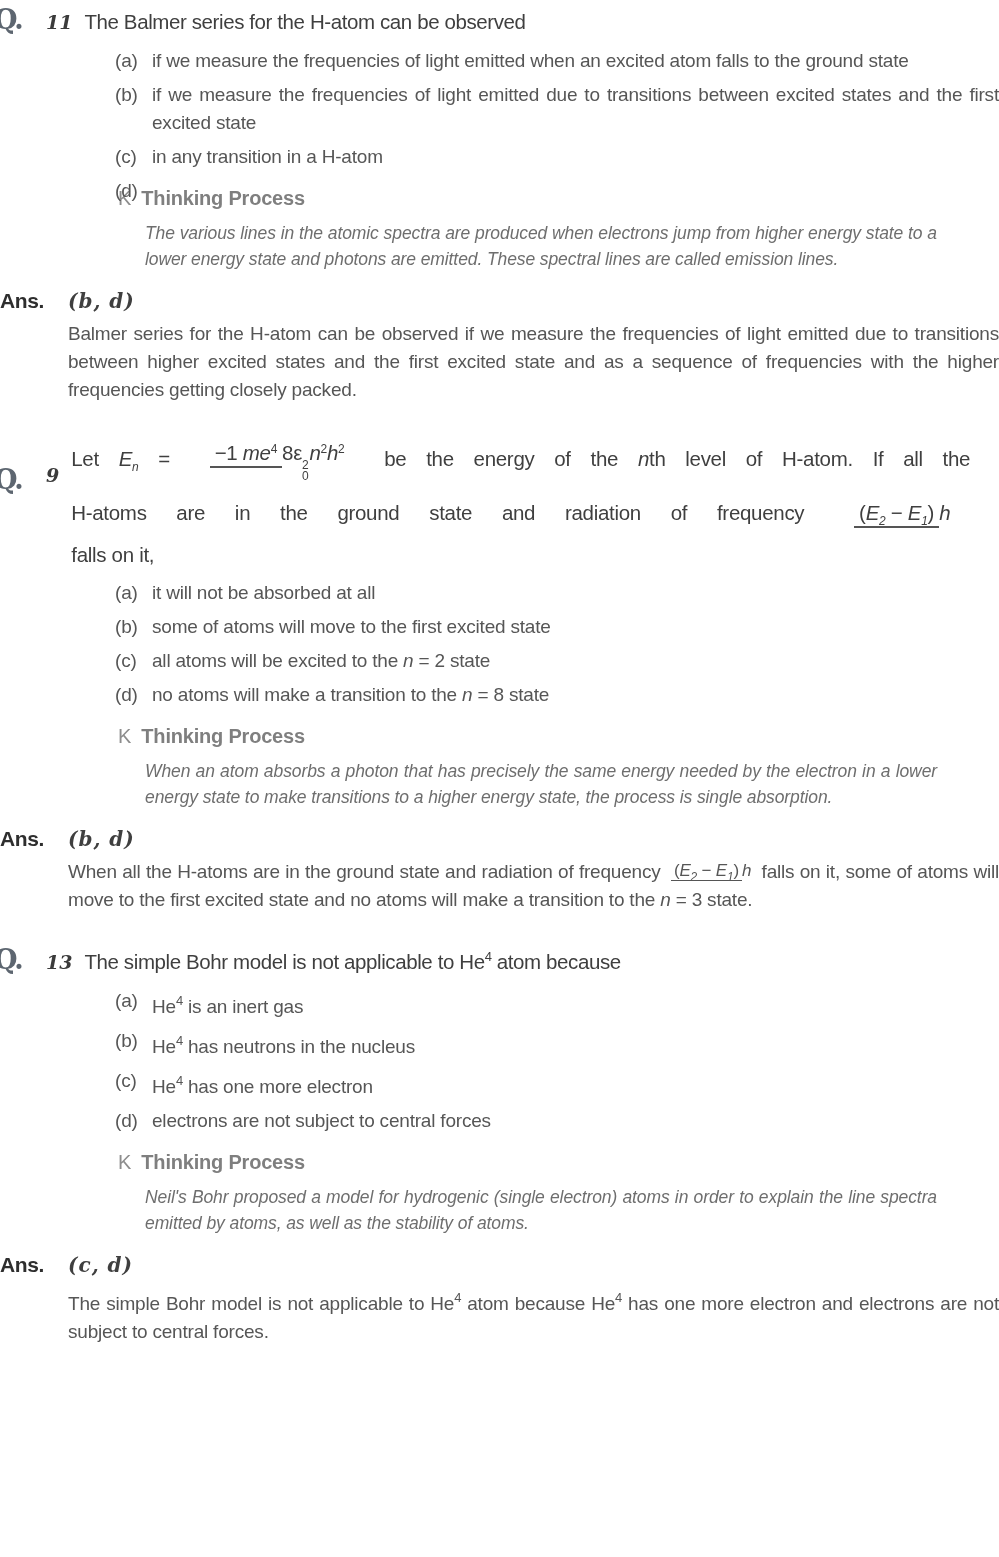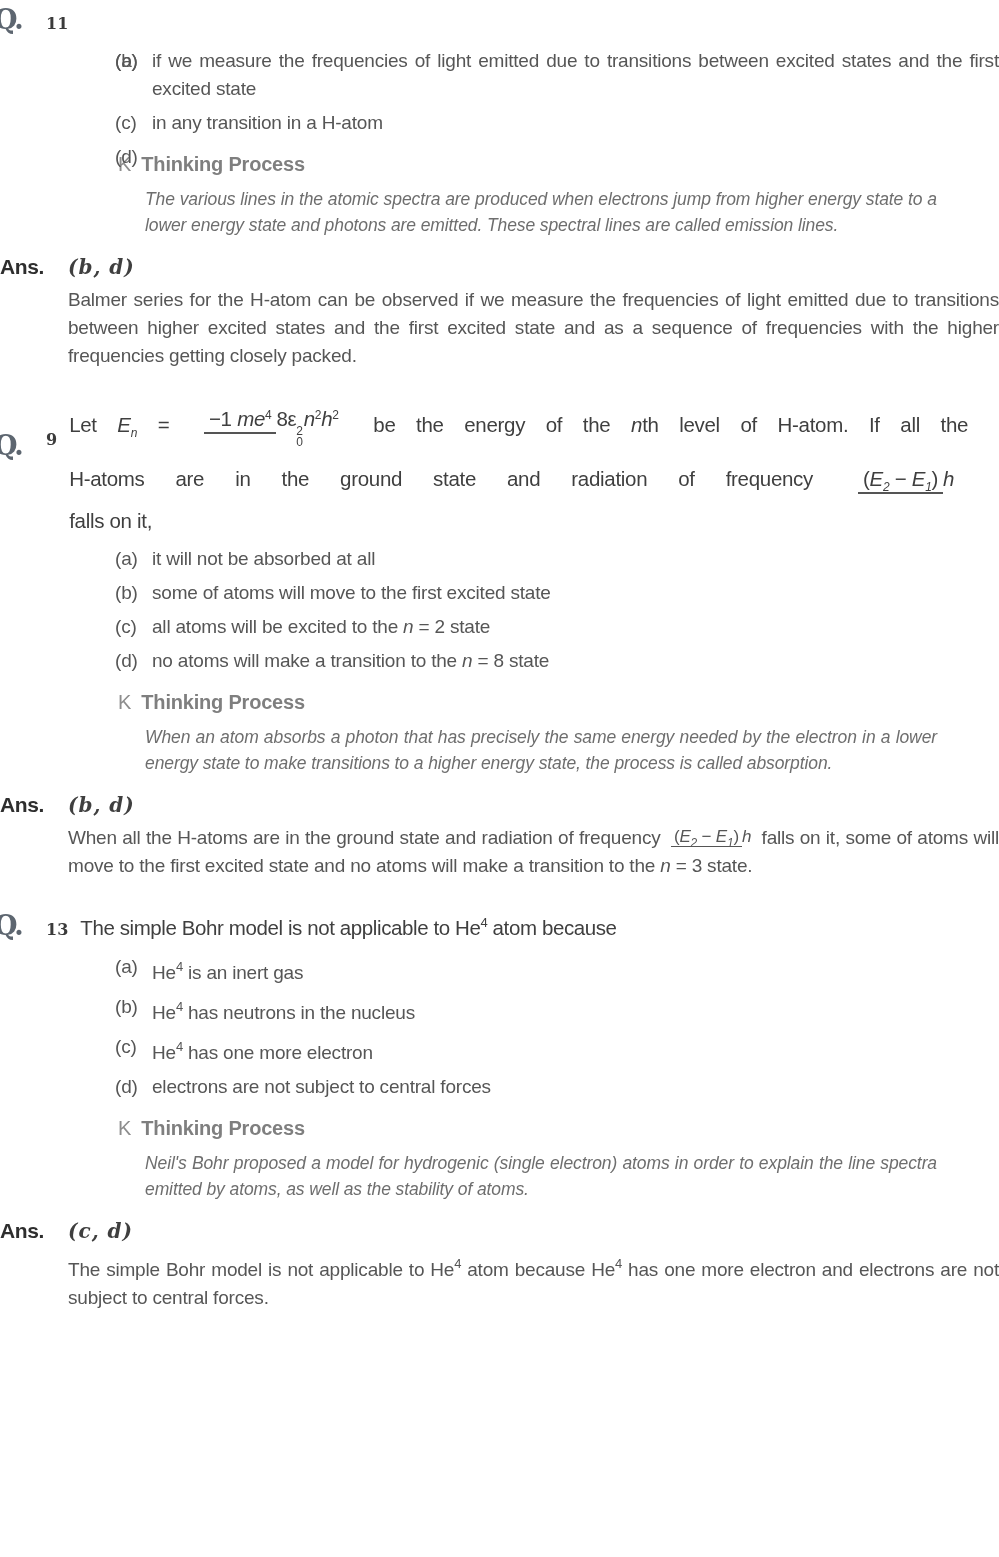--- a/index.html
+++ b/index.html
@@ -13,21 +13,21 @@
 
   
   .q-head{display:flex;align-items:baseline;margin-left:0;}
   .q-badge{
     font-family:"DejaVu Serif",serif;font-weight:bold;
     font-size:27px;color:#5d6670;letter-spacing:-2px;
     width:52px;flex:0 0 52px;margin-left:-6px;
   }
   .q-num{
     font-family:"DejaVu Serif",serif;font-weight:bold;
-    font-size:16px;color:#3b3b3b;margin-right:12px;flex:0 0 auto;
+    font-size:19px;color:#3b3b3b;margin-right:12px;flex:0 0 auto;font-style:italic;
   }
   .q-title{
     font-size:20.5px;color:#3f3f3f;letter-spacing:-0.4px;
   }
 
   
   .options{margin:12px 0 0 115px;}
   .option{
     position:relative;padding-left:37px;margin-bottom:6px;
     font-size:19px;line-height:28px;color:#565656;
@@ -60,21 +60,21 @@
     font-size:19px;line-height:28px;color:#565656;
     text-align:justify;letter-spacing:-0.2px;
   }
 
   
   .mvar{font-style:italic;}
   .msub{font-size:12px;vertical-align:-5px;font-style:italic;}
   .msup{font-size:12px;vertical-align:7px;}
   .frac{
     display:inline-block;vertical-align:middle;text-align:center;
-    margin:2px 14px;line-height:1.25;
+    margin:2px 20px;line-height:1.25;
   }
   .frac .fnum{border-bottom:2px solid #555;padding:0 5px 2px;}
   .frac .fden{padding-top:2px;}
   .supsub{
     display:inline-flex;flex-direction:column;align-items:flex-start;
     font-size:12px;line-height:11px;vertical-align:-9px;margin-right:1px;
   }
   .sup4{font-size:13px;vertical-align:8px;}
 
   
@@ -100,25 +100,27 @@
 </style>
 </head>
 <body>
 
 <div class="page">
 
   <section class="section">
     <div class="q-head">
       <span class="q-badge">Q.</span>
       <span class="q-num">11</span>
+      <span class="q-title">The Balmer series for the H-atom can be observed</span>
     </div>
 
     <div class="options">
       <div class="option">
         <span class="opt-label">(a)</span>
+        <span>if we measure the frequencies of light emitted when an excited atom falls to the ground state</span>
       </div>
       <div class="option">
         <span class="opt-label">(b)</span>
         <span>if we measure the frequencies of light emitted due to transitions between excited states and the first excited state</span>
       </div>
       <div class="option">
         <span class="opt-label">(c)</span>
         <span>in any transition in a H-atom</span>
       </div>
       <div class="option">
@@ -169,21 +171,21 @@
       <div class="option">
         <span class="opt-label">(d)</span>
         <span>no atoms will make a transition to the </span><span class="mvar">n</span><span> = 8 state</span>
       </div>
     </div>
 
     <div class="think-head">
       <span class="think-icon">K</span>
       <span class="think-label">Thinking Process</span>
     </div>
-    <div class="think-text">When an atom absorbs a photon that has precisely the same energy needed by the electron in a lower energy state to make transitions to a higher energy state, the process is called absorption.</div>
+    <div class="think-text">When an atom absorbs a photon that has precisely the same energy needed by the electron in a lower energy state to make transitions to a higher energy state, the process is single absorption.</div>
 
     <div class="ans-row">
       <span class="ans-label">Ans.</span>
       <span class="ans-key">(b, d)</span>
     </div>
     <div class="ans-text"><span>When all the H-atoms are in the ground state and radiation of frequency </span><span class="frac frac-inline"><span class="fnum"><span>(</span><span class="mvar">E</span><span class="msub">2</span><span> − </span><span class="mvar">E</span><span class="msub">1</span><span>)</span></span><span class="fden mvar">h</span></span><span> falls on it, </span><span>some of atoms will move to the first excited state and no atoms will make a transition to the </span><span class="mvar">n</span><span> = 3 state.</span></div>
   </section>
 
   <section class="section sec-q13">
     <div class="q-head">

